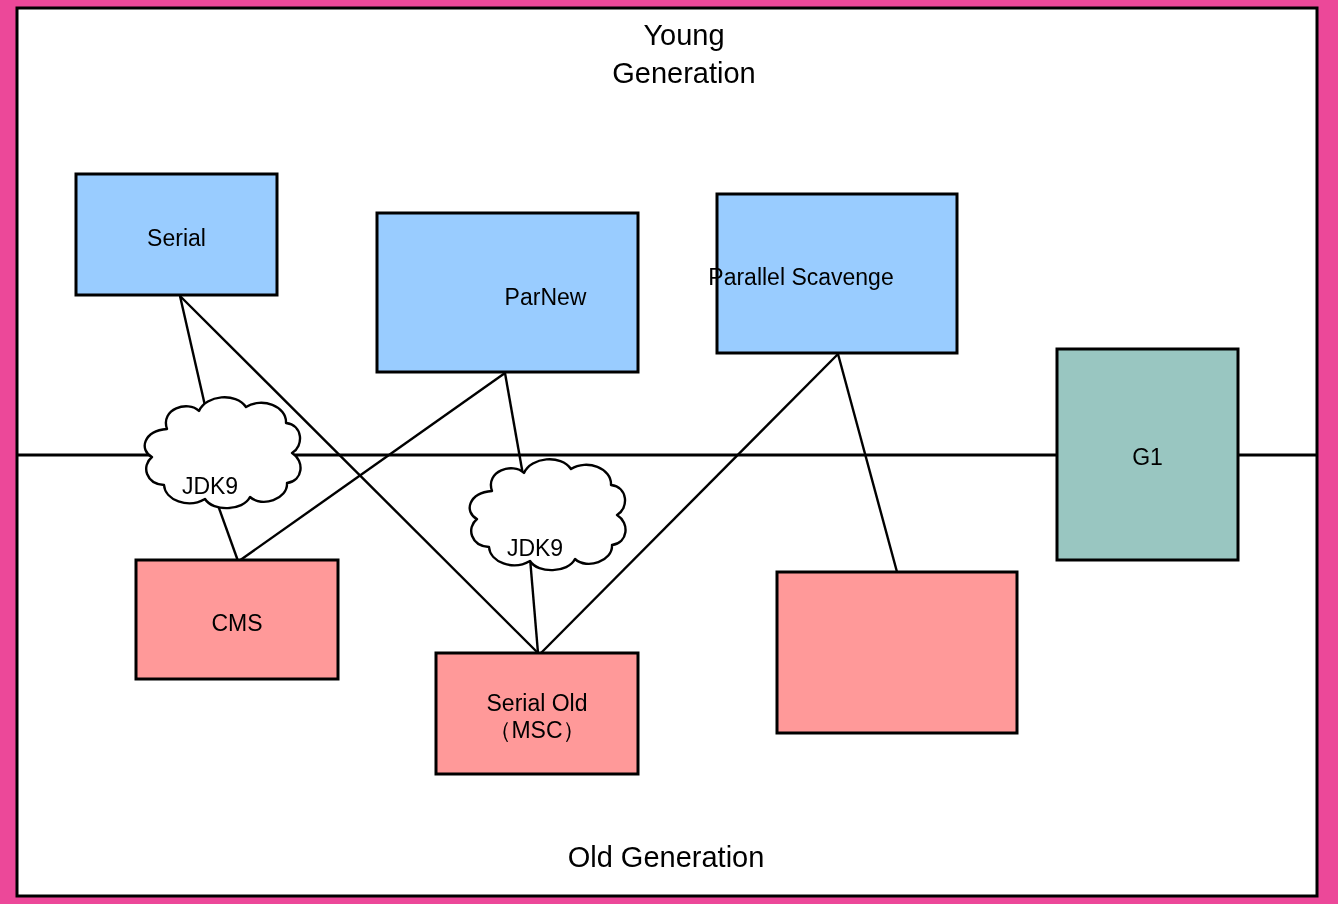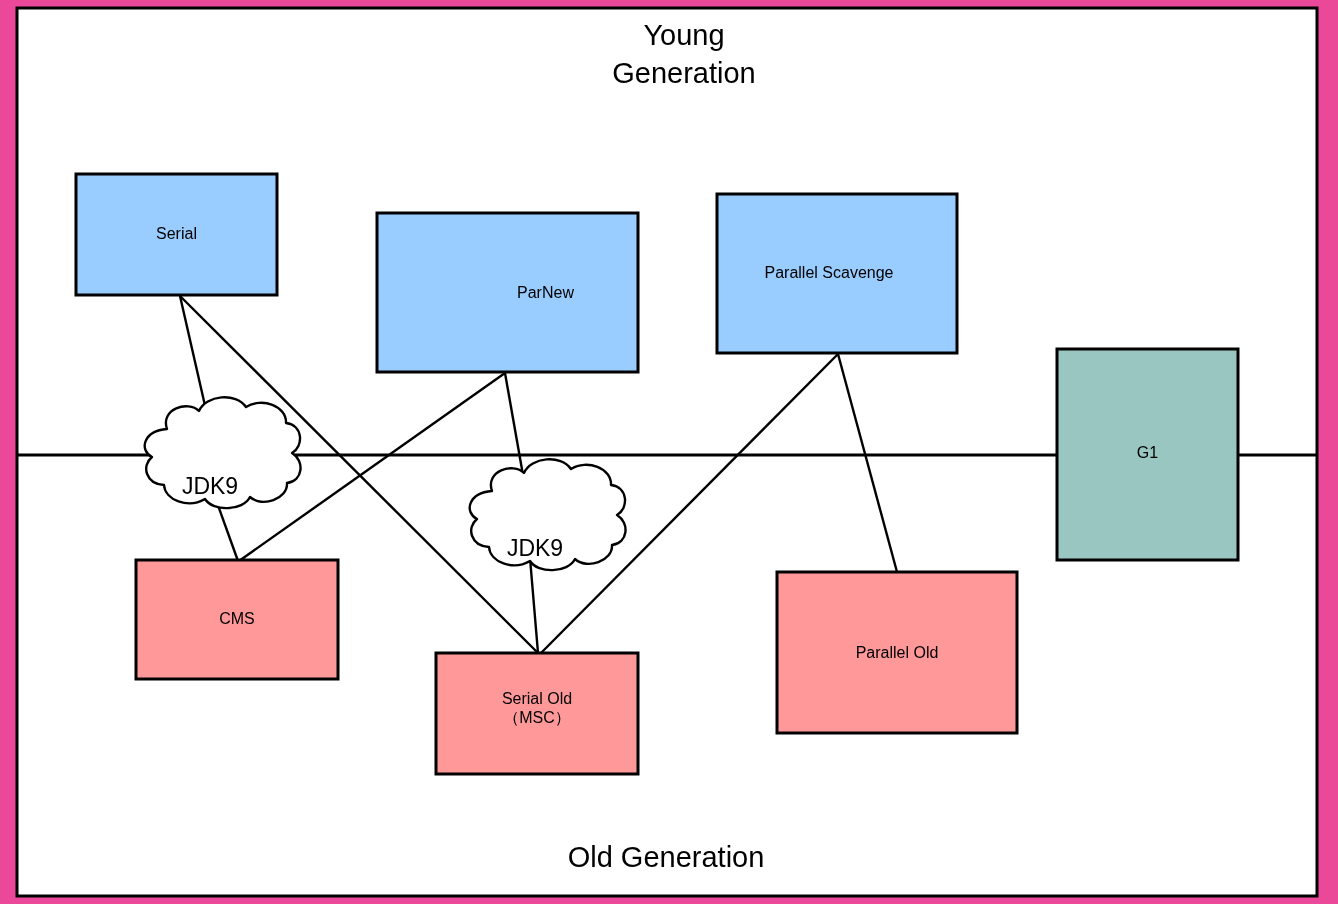--- a/index.html
+++ b/index.html
@@ -27,21 +27,21 @@
   }
   .node-label {
     position: absolute;
     text-align: center;
     color: #000000;
     pointer-events: none;
     white-space: pre-line;
     line-height: 1.18;
   }
   .box-label {
-    font-size: 16px;
+    font-size: 23px;
   }
   .cloud-label {
     font-size: 23px;
     margin-top: 32px;
   }
   .section-label {
     font-size: 29px;
     line-height: 1.32;
   }
 </style>
@@ -121,28 +121,27 @@
 
   <div class="node-label section-label" style="left:484px; top:16px; width:400px;">Young
 Generation</div>
 
   <div class="node-label section-label" style="left:466px; top:838px; width:400px;">Old Generation</div>
 
   <div class="node-label box-label" style="left:76px; top:225px; width:201px;">Serial</div>
 
   <div class="node-label box-label" style="left:377px; top:284px; width:261px;padding-left:38px;">ParNew</div>
 
-  <div class="node-label box-label" style="left:717px; top:264px; width:224px;">Parallel Scavenge</div>
+  <div class="node-label box-label" style="left:689px; top:264px; width:224px;">Parallel Scavenge</div>
 
   <div class="node-label box-label" style="left:1057px; top:444px; width:181px;">G1</div>
 
   <div class="node-label box-label" style="left:136px; top:610px; width:202px;">CMS</div>
 
   <div class="node-label box-label" style="left:436px; top:690px; width:202px;">Serial Old
 （MSC）</div>
 
-  <div class="node-label box-label" style="left:777px; top:644px; width:240px;">Parallel Old</div>
 
   <div class="node-label cloud-label" style="left:125px; top:441px; width:170px;">JDK9</div>
 
   <div class="node-label cloud-label" style="left:450px; top:503px; width:170px;">JDK9</div>
 
 </div>
 
 </body></html>

